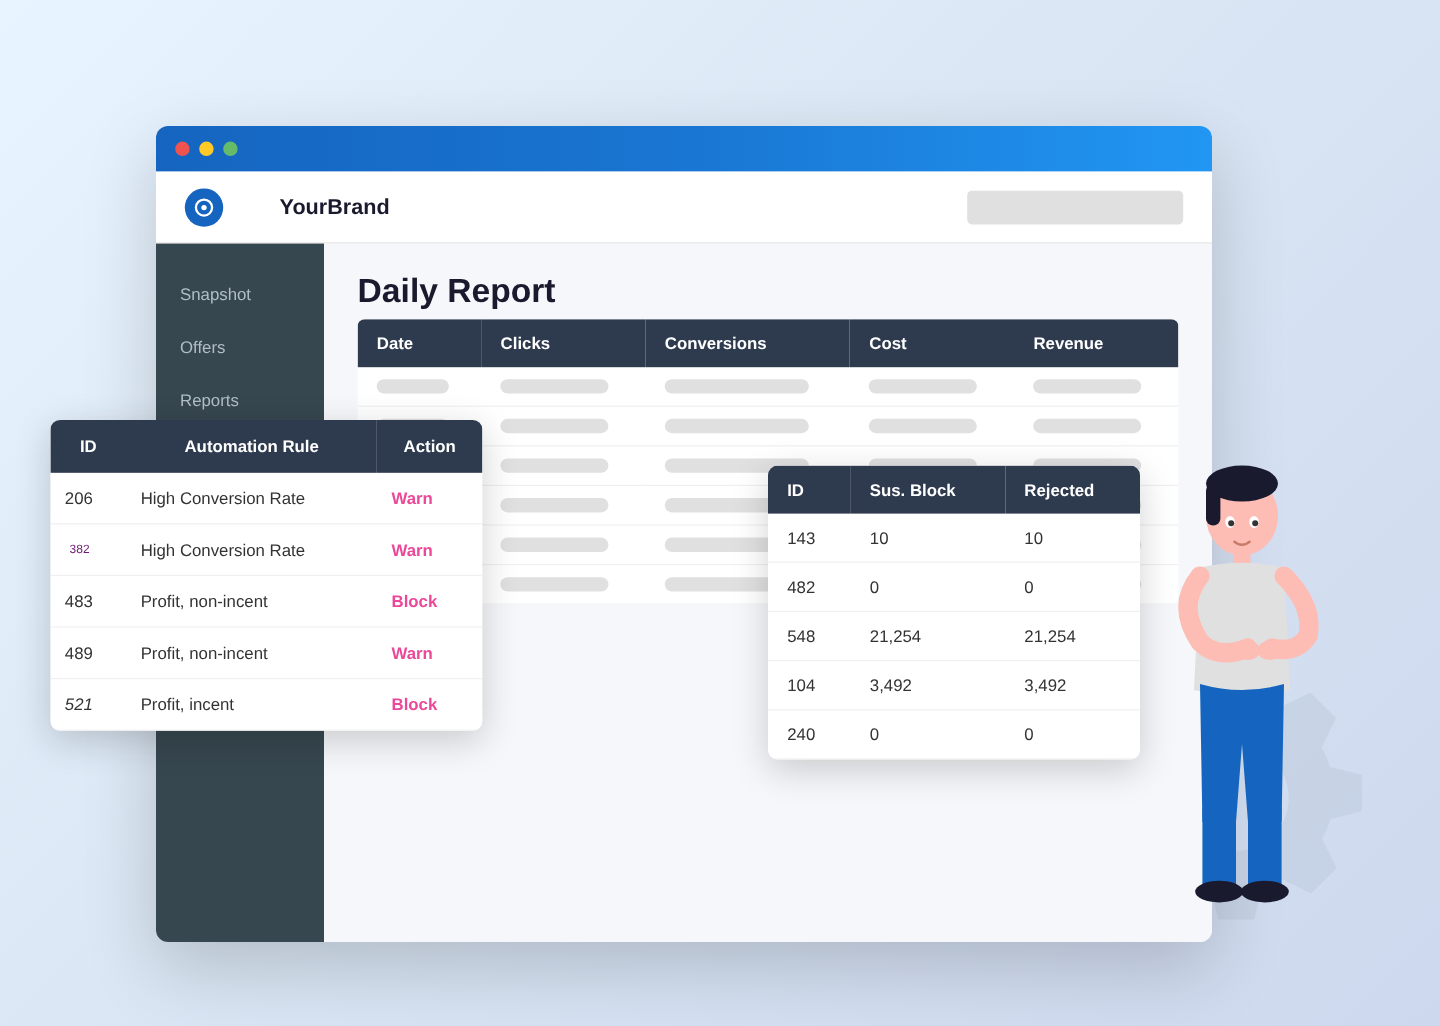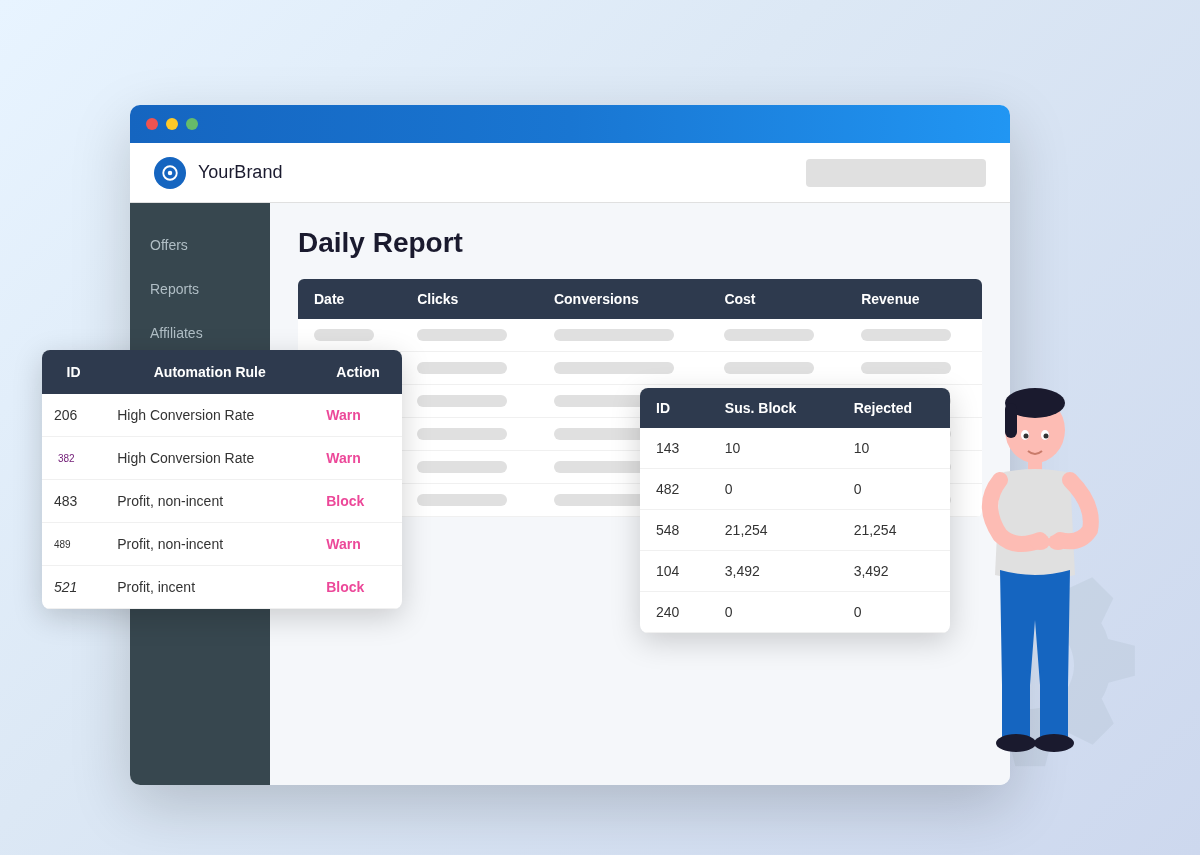--- a/index.html
+++ b/index.html
@@ -91,22 +91,23 @@
       height: 32px;
       background: #1565c0;
       border-radius: 50%;
       display: flex;
       align-items: center;
       justify-content: center;
     }
 
     .brand-name {
       font-size: 18px;
-      font-weight: 400;
+      font-weight: 700;
       color: #1a1a2e;
+      margin-left: 35px;
     }
 
     .header-search-placeholder {
       margin-left: auto;
       width: 180px;
       height: 28px;
       background: #e0e0e0;
       border-radius: 4px;
     }
 
@@ -136,21 +137,21 @@
       flex: 1;
       background: #f5f7fa;
       padding: 24px 28px;
       overflow: hidden;
     }
 
     .page-title {
       font-size: 28px;
       font-weight: 700;
       color: #1a1a2e;
-      margin-bottom: 20px;
+      margin-bottom: 7px;
     }
 
     
     .report-table {
       width: 100%;
       border-collapse: collapse;
       background: #fff;
       border-radius: 6px;
       overflow: hidden;
     }
@@ -292,20 +293,21 @@
         <circle cx="12" cy="12" r="3" fill="white"></circle>
       </svg>
     </div>
     <span class="brand-name">YourBrand</span>
     <div class="header-search-placeholder"></div>
   </div>
 
   <div class="browser-content">
 
     <nav class="sidebar">
+      <div class="sidebar-item">Snapshot</div>
       <div class="sidebar-item">Offers</div>
       <div class="sidebar-item">Reports</div>
       <div class="sidebar-item">Affiliates</div>
     </nav>
 
     <main class="main-content">
       <h1 class="page-title">Daily Report</h1>
 
       <table class="report-table">
         <thead>
@@ -445,21 +447,21 @@
       <td style="padding:13px 16px;font-size:10px;color:#701a75;">382</td>
       <td style="padding:13px 12px;font-size:14px;color:#333;">High Conversion Rate</td>
       <td style="padding:13px 12px;font-size:14px;" class="action-warn">Warn</td>
     </tr>
         <tr>
       <td style="padding:13px 12px;font-size:14px;color:#333;">483</td>
       <td style="padding:13px 12px;font-size:14px;color:#333;">Profit, non-incent</td>
       <td style="padding:13px 12px;font-size:14px;" class="action-block">Block</td>
     </tr>
         <tr>
-      <td style="padding:13px 12px;font-size:10px;color:#333;">489</td>
+      <td style="padding:13px 12px;font-size:14px;color:#333;">489</td>
       <td style="padding:13px 12px;font-size:14px;color:#333;">Profit, non-incent</td>
       <td style="padding:13px 12px;font-size:14px;" class="action-warn">Warn</td>
     </tr>
         <tr>
       <td style="padding:13px 12px;font-size:14px;color:#333;font-style:italic;">521</td>
       <td style="padding:13px 12px;font-size:14px;color:#333;">Profit, incent</td>
       <td style="padding:13px 12px;font-size:14px;" class="action-block">Block</td>
     </tr>
       </tbody>
   </table>

